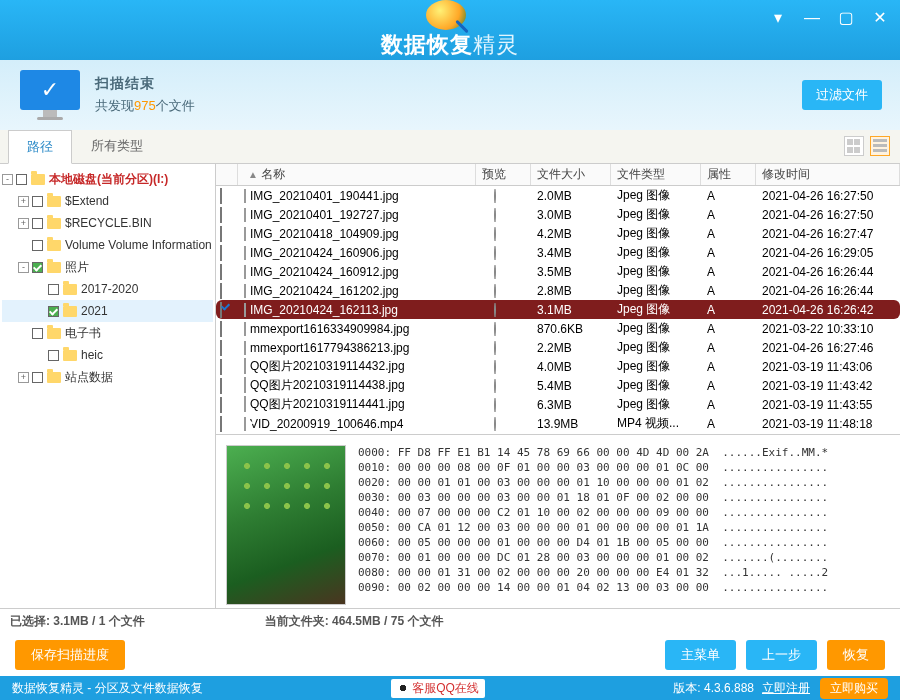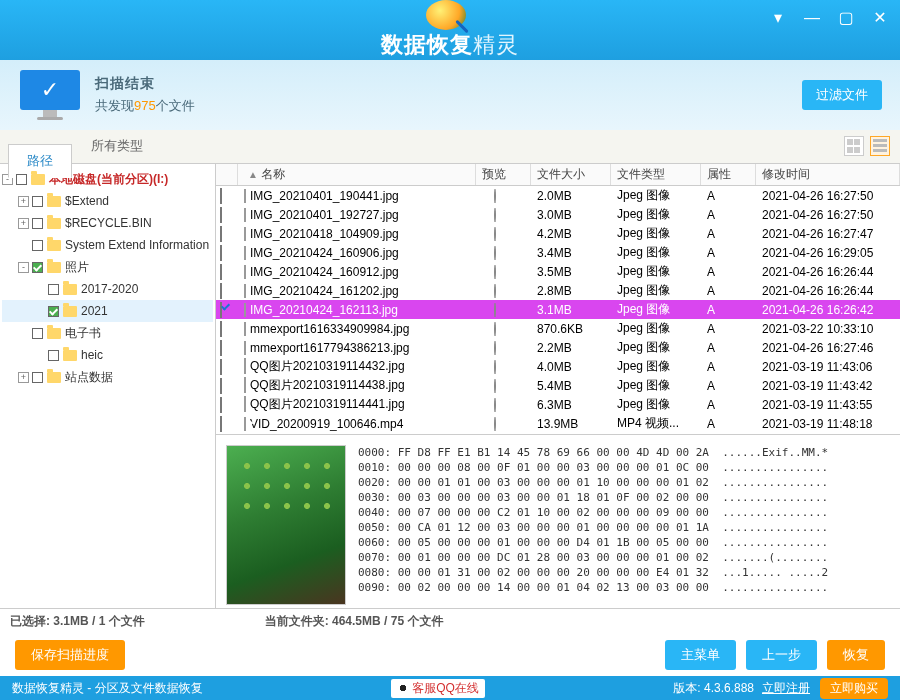--- a/index.html
+++ b/index.html
@@ -15,21 +15,21 @@
 .monitor { width:60px; height:50px; position:relative; margin-right:15px;}
 .monitor-screen { width:60px; height:40px; background:#1e88e5; border-radius:3px; display:flex; align-items:center; justify-content:center; color:#fff; font-size:22px;}
 .monitor-stand { width:14px; height:7px; background:#bbb; margin:0 auto;}
 .monitor-base { width:26px; height:3px; background:#aaa; margin:0 auto; border-radius:2px;}
 .scan-text .t1 { color:#4a6a7a; font-size:14px; font-weight:bold; letter-spacing:1px;}
 .scan-text .t2 { color:#4a6a7a; font-size:13px; margin-top:4px;}
 .scan-text .count { color:#ff9800; font-weight:normal;}
 .filter-btn { position:absolute; right:18px; top:20px; background:#29b6f6; color:#fff; border:none; padding:6px 14px; border-radius:3px; font-size:13px; cursor:pointer;}
 .tabs-row { height:34px; background:#f5f5f0; border-bottom:1px solid #ccc; display:flex; align-items:flex-end; padding-left:8px; position:relative;}
 .tab { padding:7px 18px; font-size:13px; color:#666; border:1px solid transparent; cursor:pointer;}
-.tab.active { background:#fff; border:1px solid #ccc; border-bottom:1px solid #fff; color:#2a89c7; position:relative; top:15px;}
+.tab.active { background:#fff; border:1px solid #ccc; border-bottom:1px solid #fff; color:#2a89c7; position:relative; top:1px;}
 .view-icons { position:absolute; right:10px; top:6px; display:flex; gap:6px;}
 .view-icon { width:20px; height:20px; border:1px solid #ccc; background:#fff; cursor:pointer; display:flex; flex-wrap:wrap; padding:2px; gap:1px;}
 .view-icon.active { border-color:#ffa726; background:#fff3e0;}
 .vi-row { width:100%; height:3px; background:#bbb;}
 .vi-cell { width:6px; height:6px; background:#ccc;}
 .main { display:flex; height:444px;}
 .tree-panel { width:216px; border-right:1px solid #ccc; overflow:auto; padding:4px 2px; font-size:12px;}
 .tree-item { display:flex; align-items:center; height:22px; cursor:pointer; white-space:nowrap;}
 .tree-item.selected { background:#e3f2fd;}
 .expander { width:11px; height:11px; border:1px solid #999; margin-right:3px; font-size:9px; line-height:9px; text-align:center; color:#666; cursor:pointer; flex-shrink:0;}
@@ -41,21 +41,21 @@
 .folder-icon::before{content:"";position:absolute;top:-3px;left:0;width:6px;height:3px;background:#ffd76a;border-radius:1px 1px 0 0;}
 .tree-label { color:#333;}
 .tree-label.root { color:#c62828; font-weight:bold;}
 .indent1 { padding-left:16px;} .indent2 { padding-left:32px;}
 .list-panel { flex:1; display:flex; flex-direction:column;}
 .col-header { height:22px; background:#fafafa; border-bottom:1px solid #ccc; display:flex; align-items:center; font-size:12px; color:#444;}
 .col-header .cell { border-right:1px solid #ddd; padding-left:6px; height:100%; display:flex; align-items:center;}
 .up-arrow { margin-left:4px; font-size:10px; color:#888;}
 .file-list { flex:0 0 248px; overflow-y:scroll; font-size:12px;}
 .row { display:flex; height:19px; align-items:center; cursor:pointer;}
-.row.selected { background:#d946ef; color:#fff;}
+.row.selected { background:#7f1d1d; color:#fff;border-radius:6px;}
 .row .cell { padding-left:6px; overflow:hidden; white-space:nowrap; text-overflow:ellipsis;}
 .fchk { width:11px; height:11px; border:1px solid #777; margin:0 4px; flex-shrink:0; position:relative; background:#fff;}
 .fchk.checked::after{content:"";position:absolute;left:2px;top:-1px;width:3px;height:6px;border:solid #1976d2;border-width:0 2px 2px 0;transform:rotate(45deg);}
 .row.selected .fchk.checked::after{border-color:#1976d2;}
 .fico { width:14px; height:14px; margin-right:4px; flex-shrink:0; border:1px solid #999; background:linear-gradient(135deg,#e3f2fd,#90caf9); position:relative;}
 .fico.vid { background:linear-gradient(135deg,#b71c1c,#7f0000);}
 .fico.vid::after{content:"";position:absolute;left:4px;top:3px;border-left:5px solid #fff;border-top:3px solid transparent;border-bottom:3px solid transparent;}
 .mag { width:12px; height:12px; border:1px solid #888; border-radius:50%; position:relative; margin-left:12px;}
 .mag::after{content:"";position:absolute;width:5px;height:1px;background:#888;bottom:-2px;right:-4px;transform:rotate(45deg);}
 .c-chk{width:22px;flex-shrink:0;} .c-name{width:238px;} .c-prev{width:55px;} .c-size{width:80px;} .c-type{width:90px;} .c-attr{width:55px;} .c-date{flex:1;}
@@ -147,21 +147,21 @@
       <div class="tree-item indent1">
         <span class="expander">+</span>
         <span class="tree-chk "></span>
         <span class="folder-icon"></span>
         <span class="tree-label">$RECYCLE.BIN</span>
       </div>
       <div class="tree-item indent1">
         <span class="expander blank"></span>
         <span class="tree-chk "></span>
         <span class="folder-icon"></span>
-        <span class="tree-label">System Extend Information</span>
+        <span class="tree-label">Volume Volume Information</span>
       </div>
       <div class="tree-item indent1">
         <span class="expander">-</span>
         <span class="tree-chk green"></span>
         <span class="folder-icon"></span>
         <span class="tree-label">照片</span>
       </div>
       <div class="tree-item indent2">
         <span class="expander blank"></span>
         <span class="tree-chk "></span>

